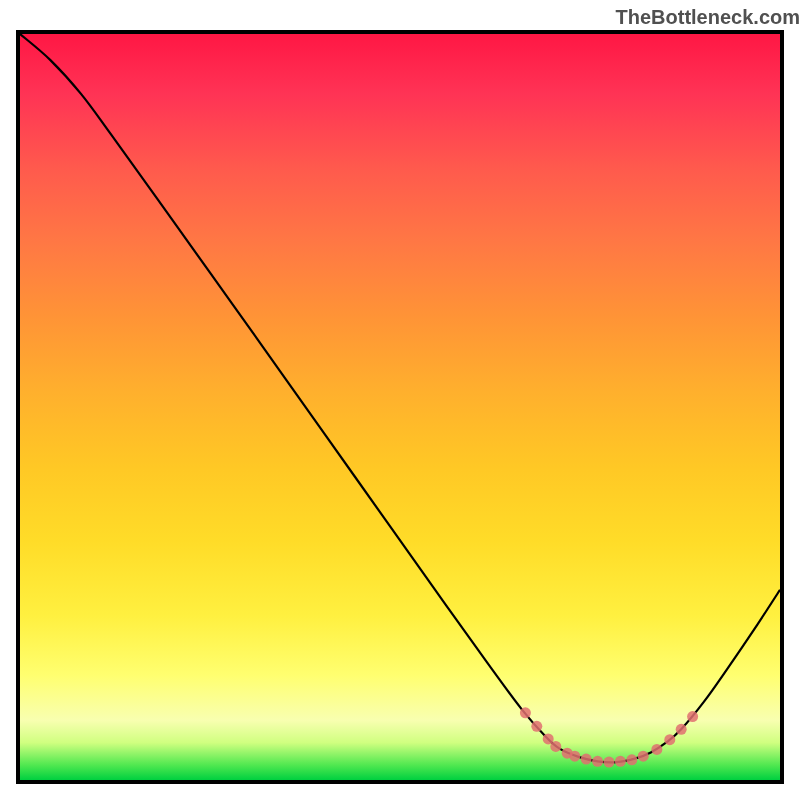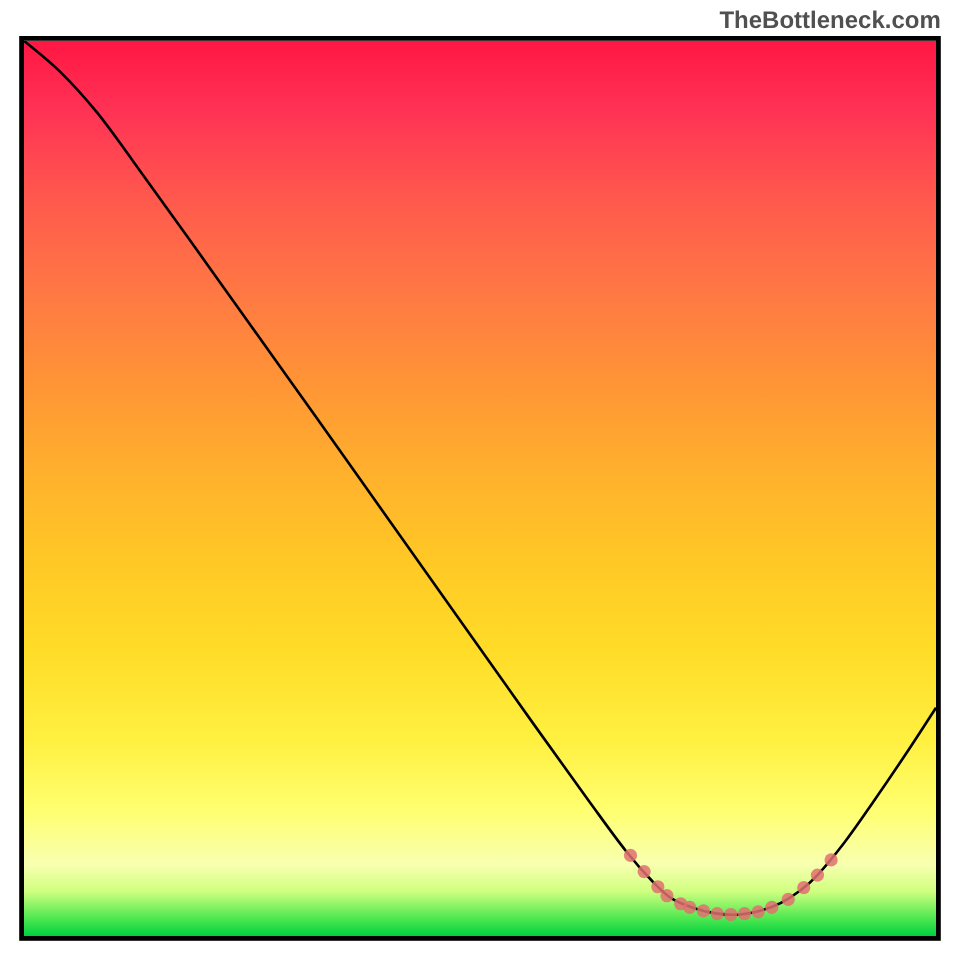--- a/index.html
+++ b/index.html
@@ -12,21 +12,21 @@
       width: 800px;
       height: 800px;
       position: relative;
       background: #fff;
       font-family: Arial, sans-serif;
     }
     
     .watermark {
       position: absolute;
       top: 6px;
-      right: 16px;
+      right: 0;
       font-size: 20px;
       font-weight: bold;
       color: #505050;
       z-index: 10;
     }
     
     .chart-area {
       position: absolute;
       top: 30px;
       left: 16px;

